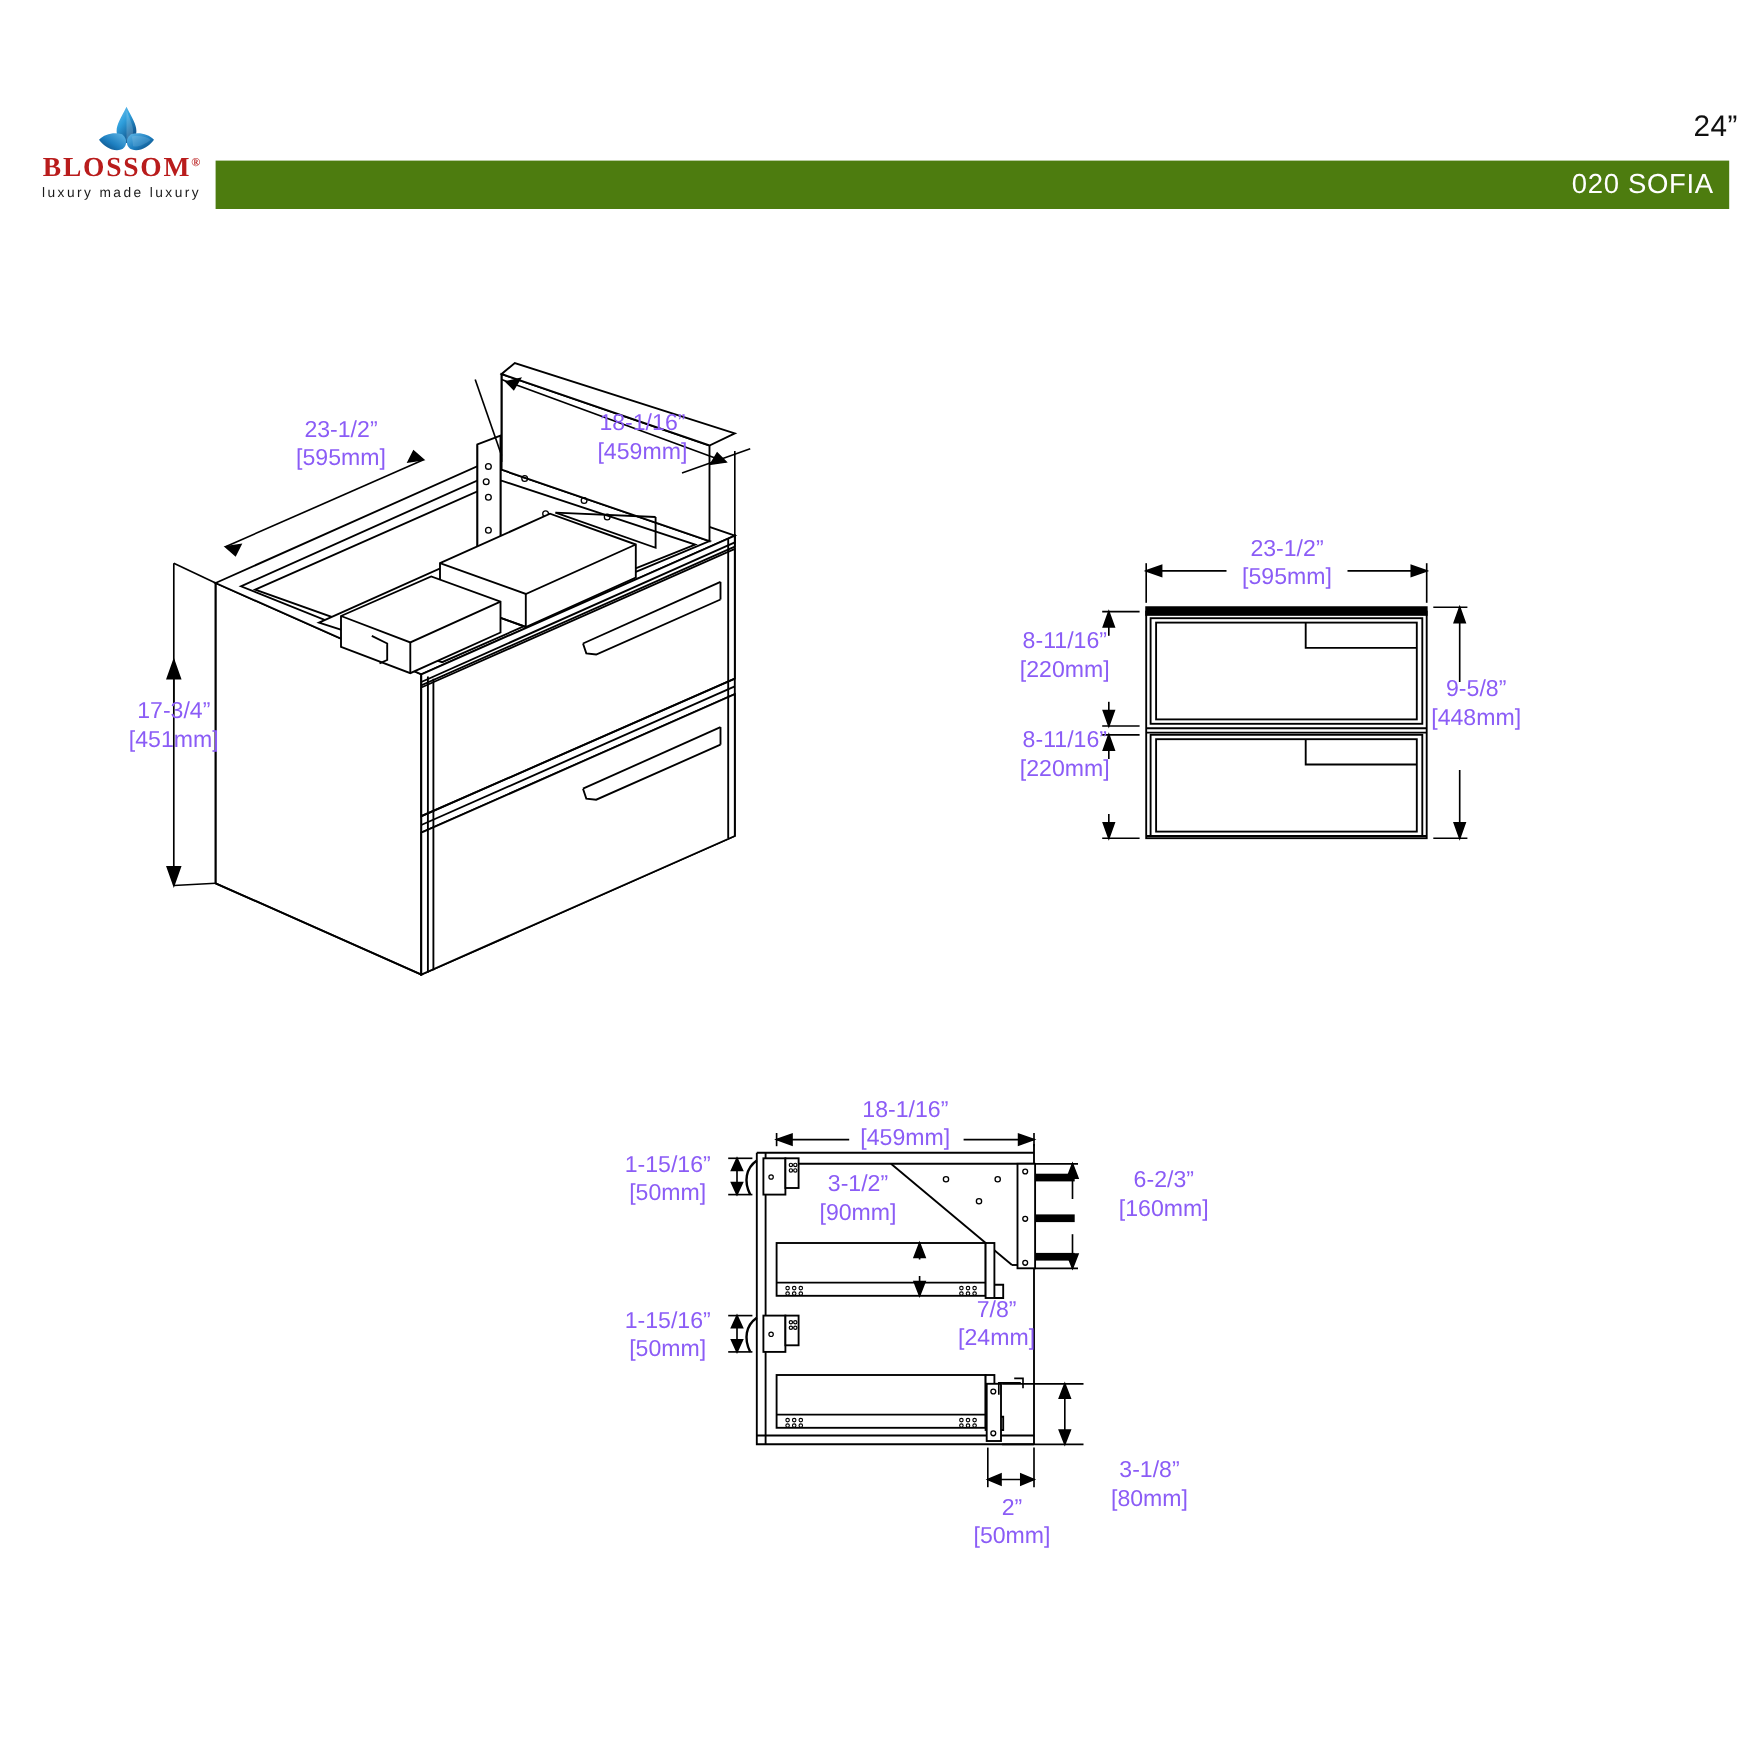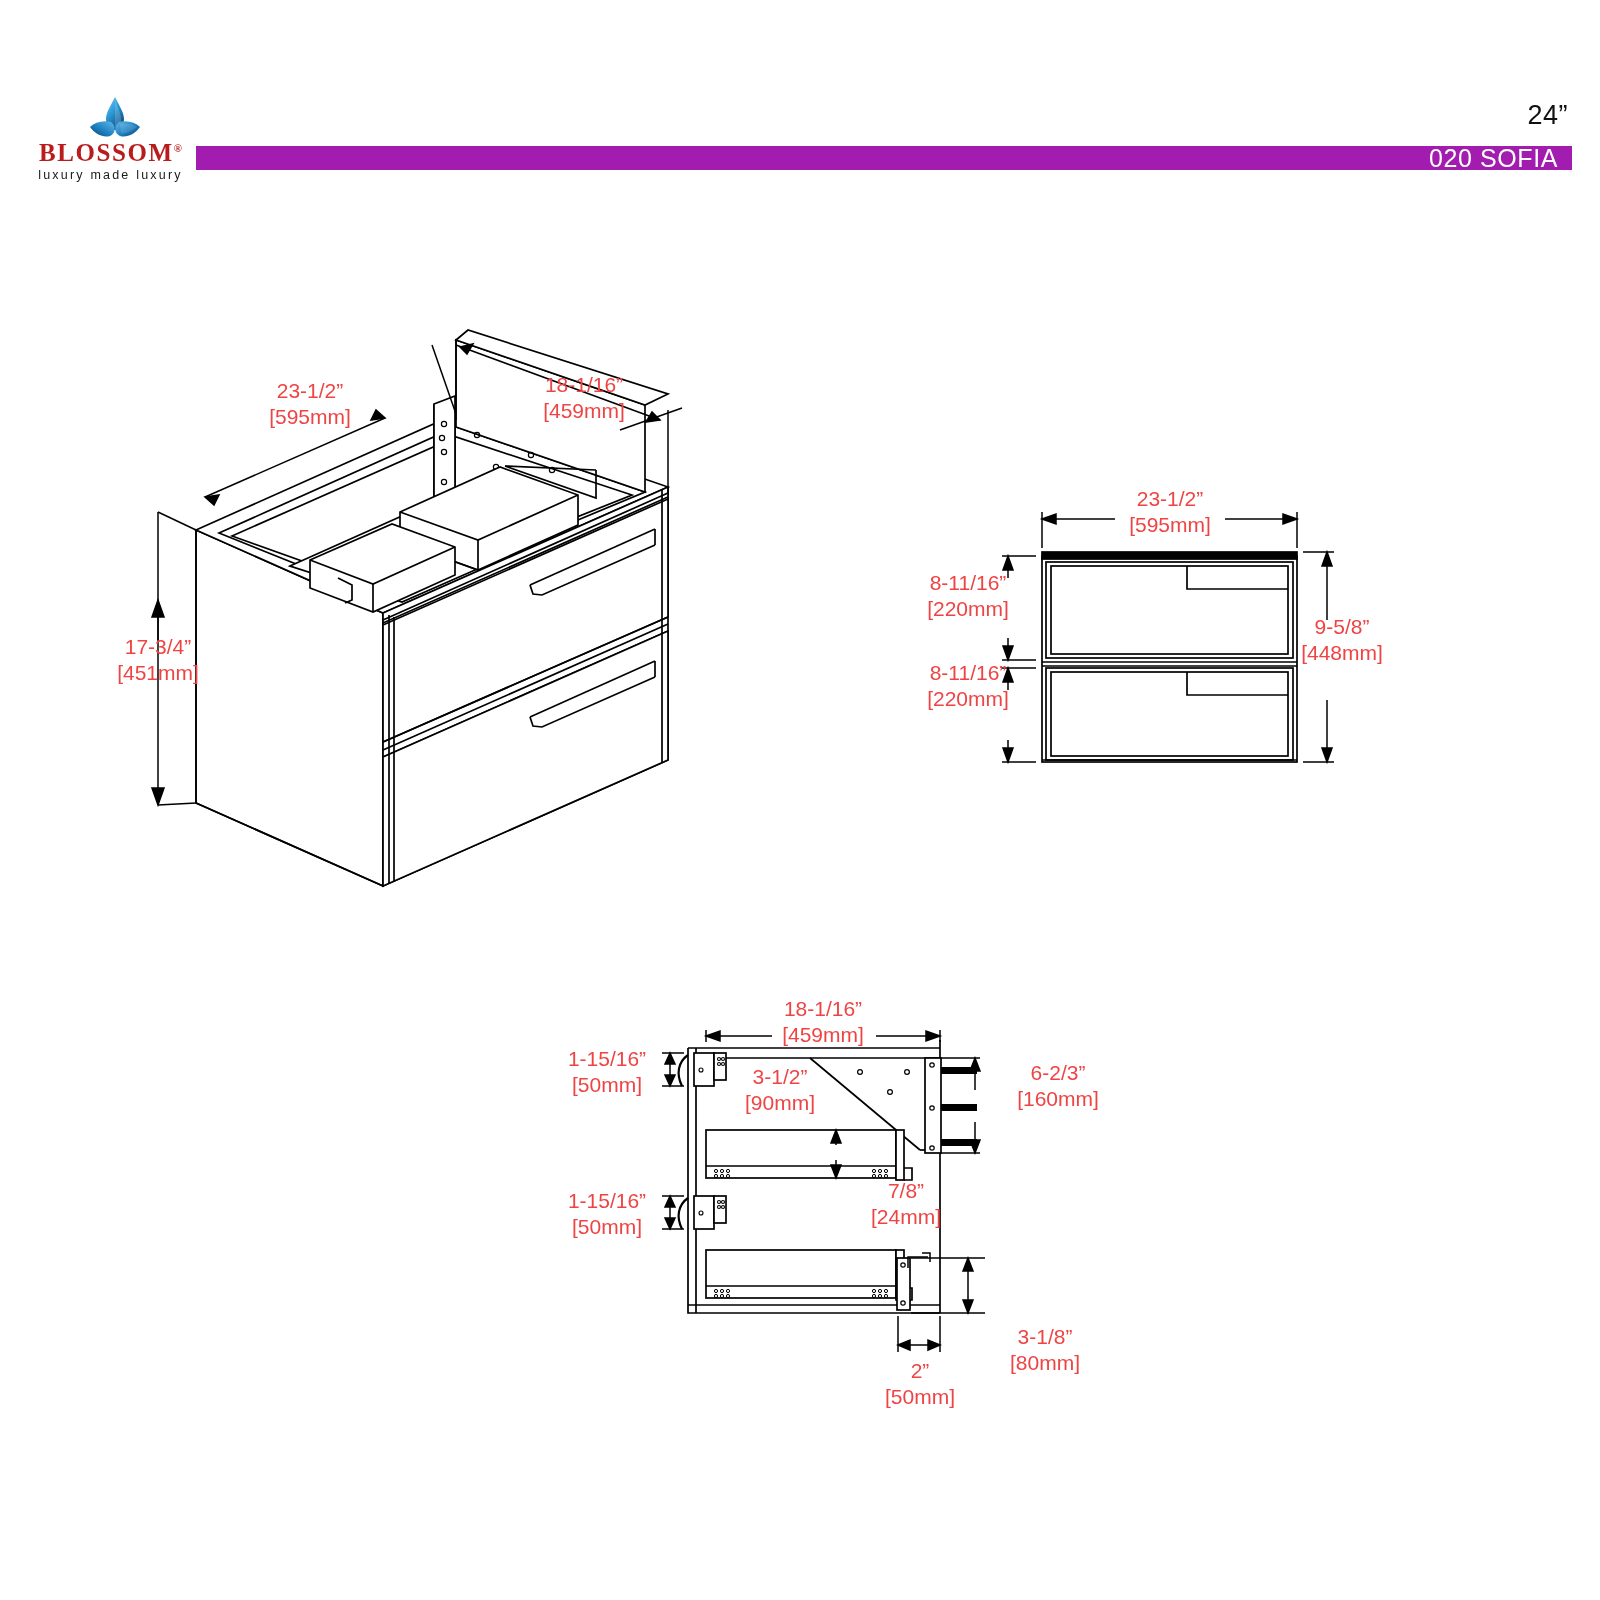--- a/index.html
+++ b/index.html
@@ -58,34 +58,34 @@
     text-align: center;
     font-family: "Liberation Sans", sans-serif;
     font-size: 12.5px;
     letter-spacing: 2.2px;
     color: #1a1a1a;
     white-space: nowrap;
   }
 
   #size-label {
     position: absolute;
-    right: 32px;
+    right: 20px;
     top: 100px;
     font-size: 27px;
     color: #111111;
     letter-spacing: 0.5px;
   }
 
   #title-bar {
     position: absolute;
     left: 196px;
     top: 146px;
     right: 28px;
-    height: 24px;
-    background: #a21caf;
+    height: 44px;
+    background: #4d7c0f;
   }
   #title-bar-text {
     position: absolute;
     right: 14px;
     top: 50%;
     transform: translateY(-50%);
     color: #ffffff;
     font-size: 25px;
     letter-spacing: 0.6px;
     white-space: nowrap;
@@ -97,21 +97,21 @@
     left: 0;
     top: 0;
     width: 1600px;
     height: 1600px;
     pointer-events: none;
   }
   .dim-text {
     position: absolute;
     font-family: "Liberation Sans", sans-serif;
     font-size: 21px;
-    color: #ef4444;
+    color: #8b5cf6;
     line-height: 1.22;
     white-space: nowrap;
     text-align: center;
   }
   .dim-text.l2 { line-height: 1.22; }
 </style>
 </head>
 <body>
 
 <div id="page">

